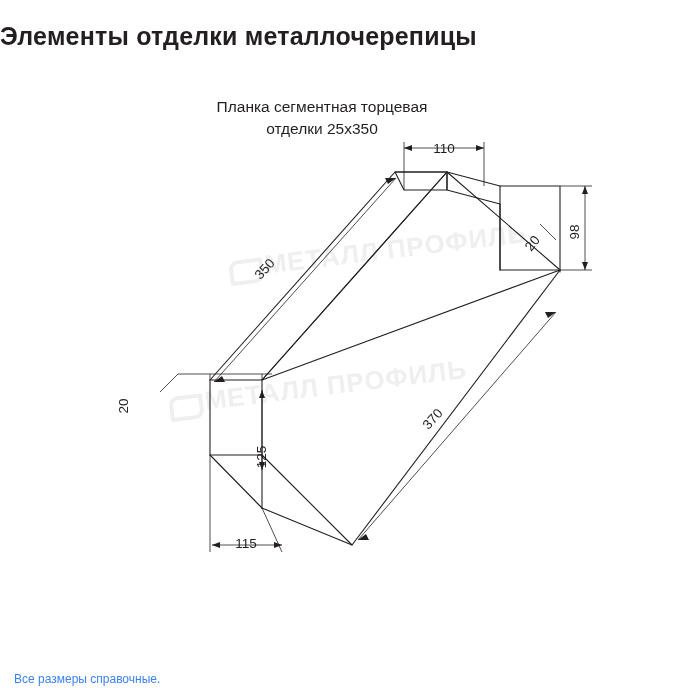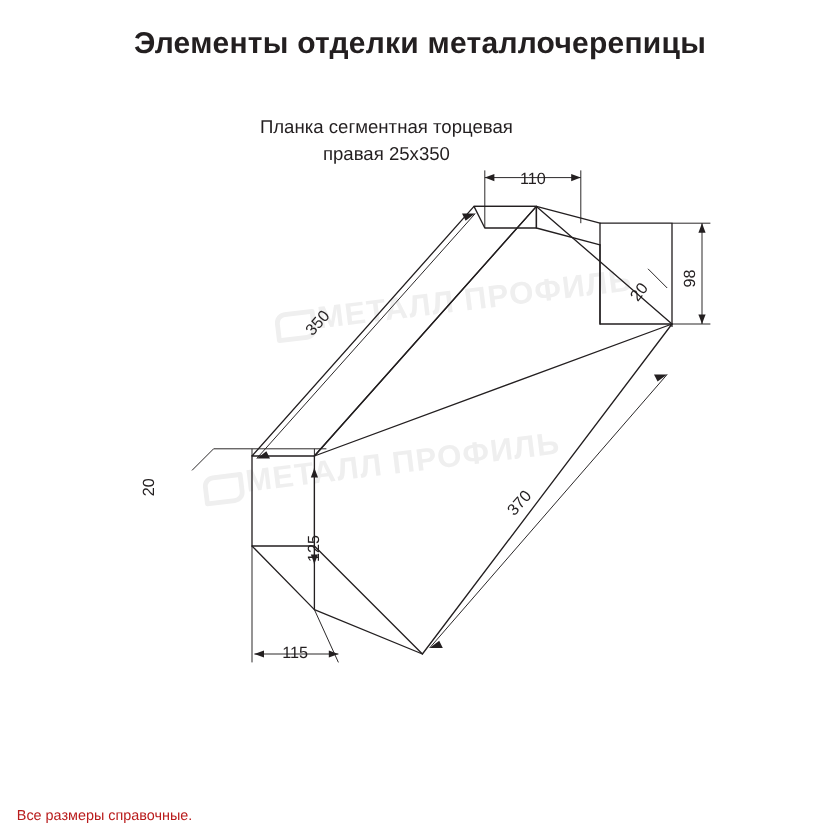--- a/index.html
+++ b/index.html
@@ -18,21 +18,21 @@
   .page {
     position: relative;
     width: 700px;
     height: 700px;
   }
   .title {
     position: absolute;
     top: 22px;
     left: 0;
     width: 700px;
-    text-align: center;
+    text-align: left;
     font-size: 25px;
     font-weight: bold;
     letter-spacing: 0.2px;
   }
   .subtitle {
     position: absolute;
     top: 96px;
     left: 0;
     width: 644px;
     text-align: center;
@@ -47,21 +47,21 @@
     position: absolute;
     top: 0;
     left: 0;
   }
   .footer {
     position: absolute;
     left: 14px;
     bottom: 12px;
     font-size: 12px;
     line-height: 18px;
-    color: #b91c1c;
+    color: #3b82f6;
   }
   .footer div {
     white-space: nowrap;
   }
   .wm {
     position: absolute;
     pointer-events: none;
     color: #efefef;
     font-weight: bold;
     font-size: 26px;
@@ -90,21 +90,21 @@
 </style>
 </head>
 <body>
 
 <div class="page">
 
   <div class="title">Элементы отделки металлочерепицы</div>
 
   <div class="subtitle">
     <span>Планка сегментная торцевая</span>
-    <span class="l2">правая 25х350</span>
+    <span class="l2">отделки 25х350</span>
   </div>
 
   <div class="wm wm-1">
     <span class="wm-glyph"></span><span>МЕТАЛЛ ПРОФИЛЬ</span>
   </div>
   <div class="wm wm-2">
     <span class="wm-glyph"></span><span>МЕТАЛЛ ПРОФИЛЬ</span>
   </div>
 
   <svg class="drawing" width="700" height="700" viewBox="0 0 700 700">

